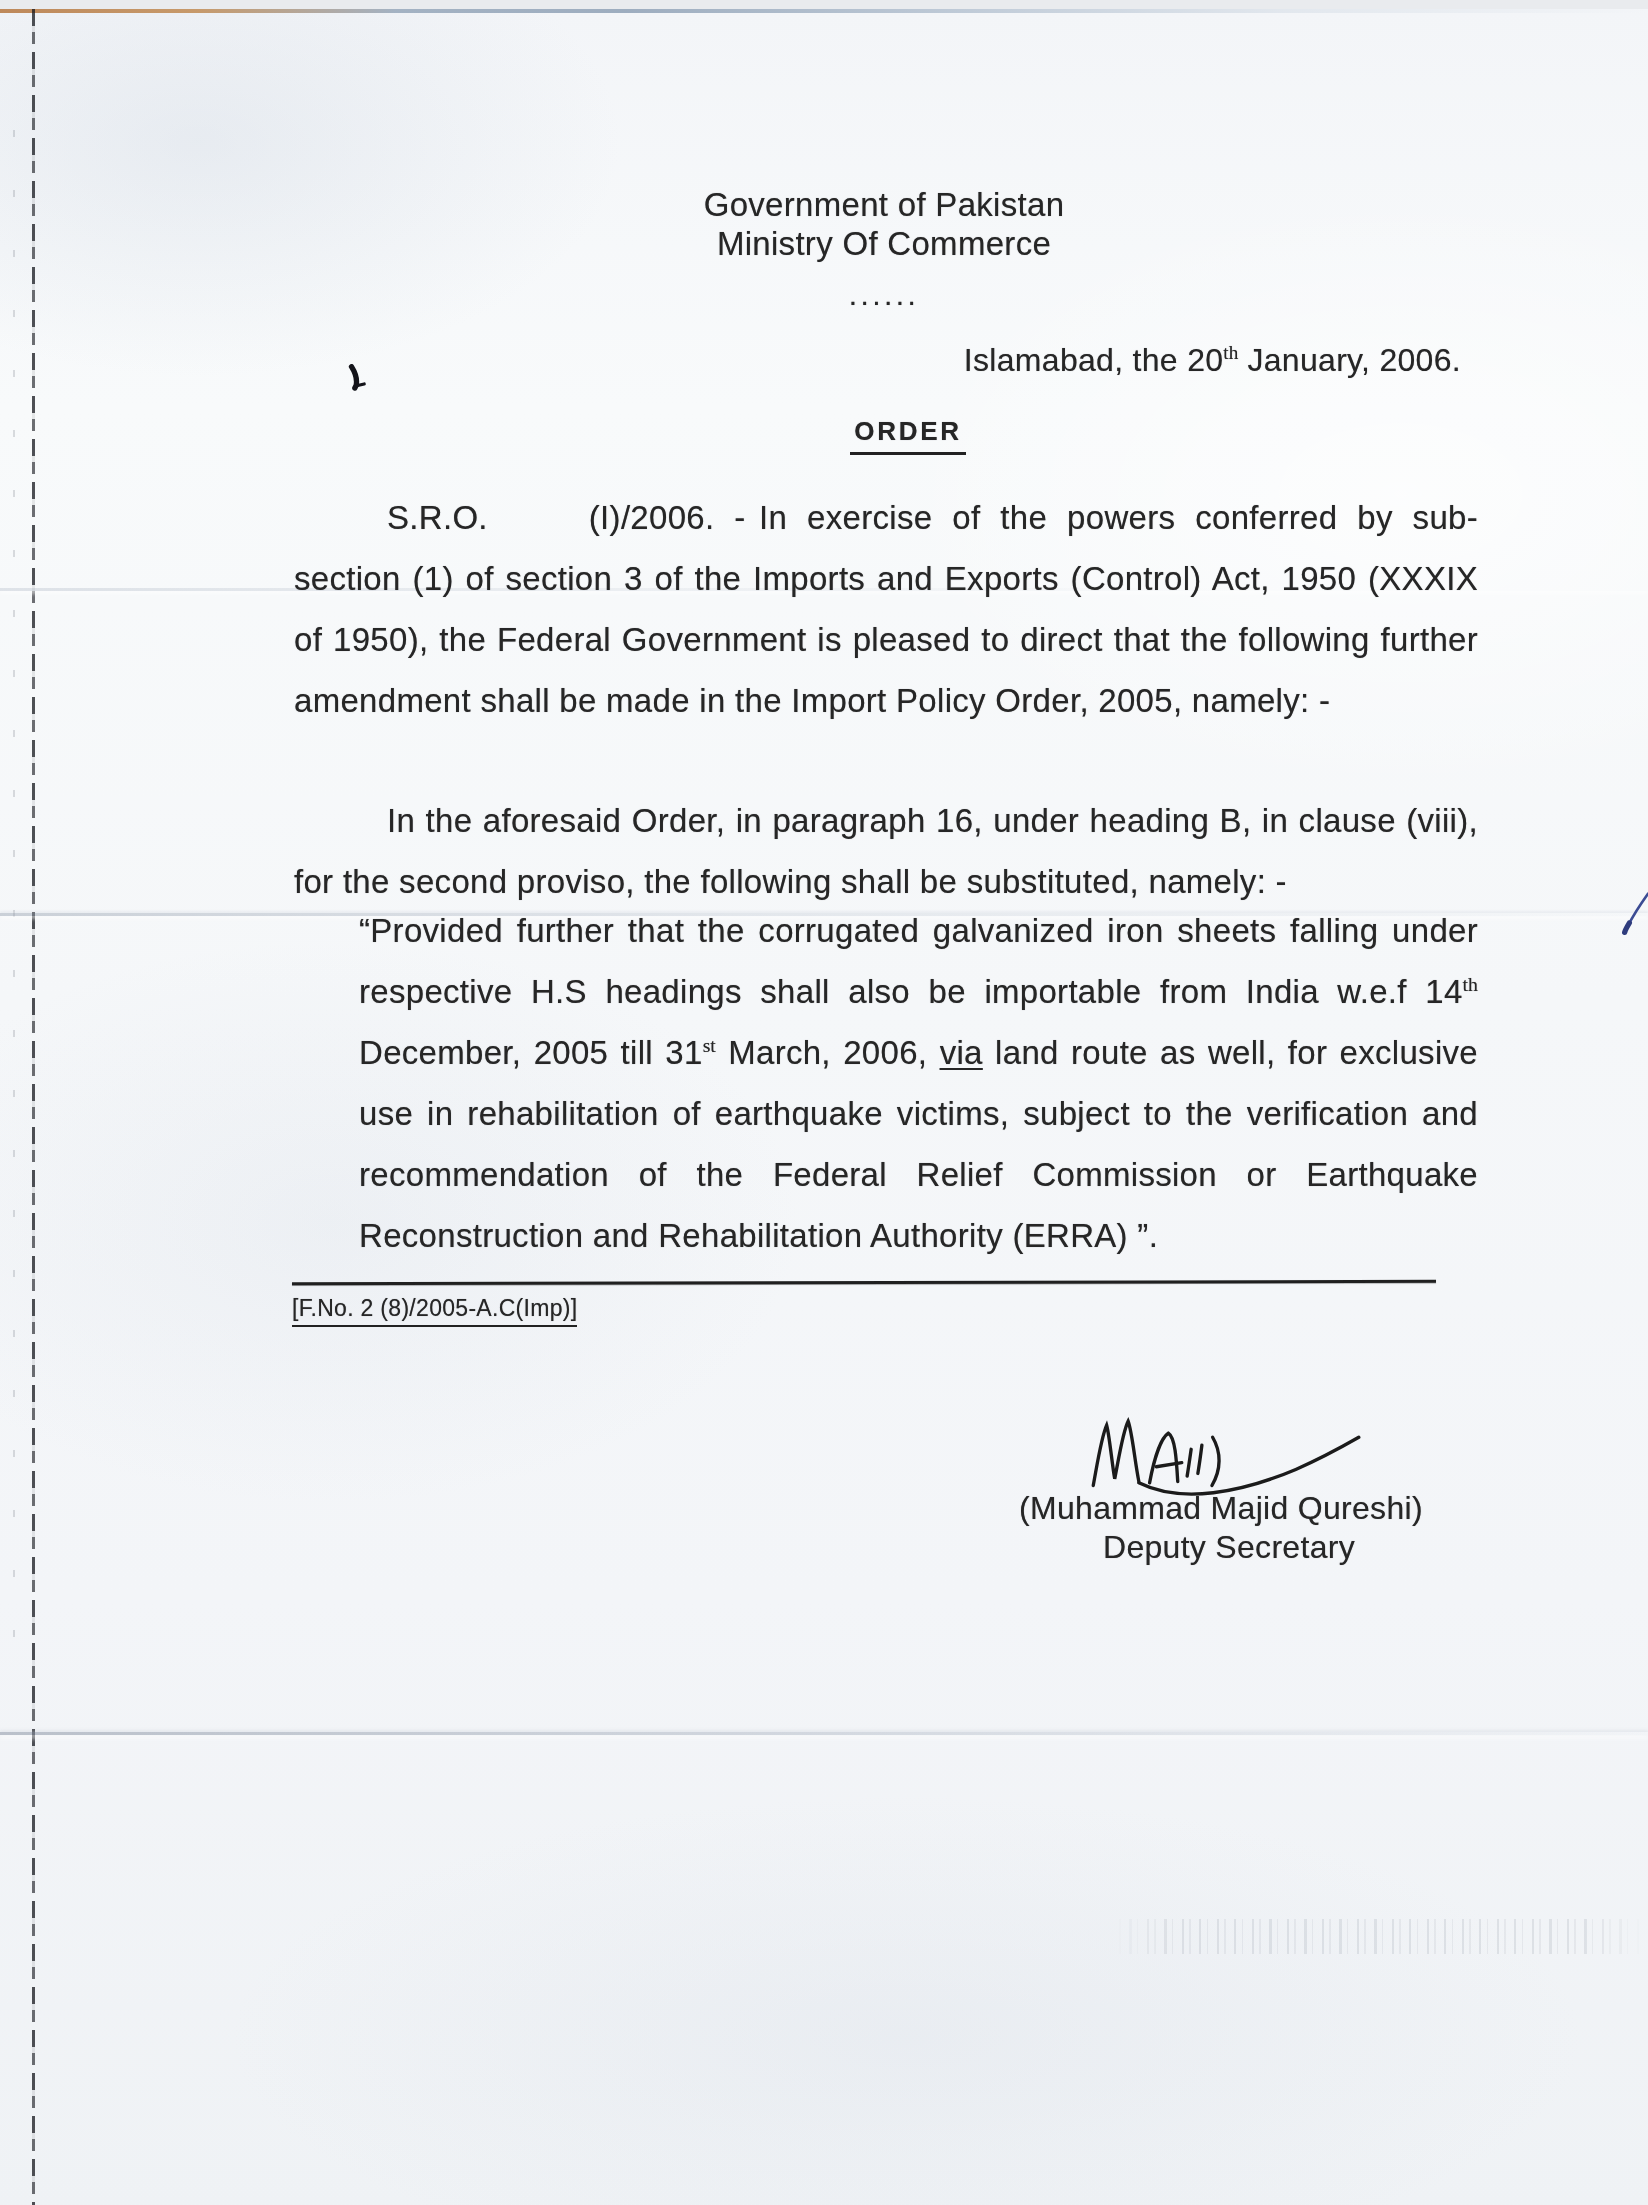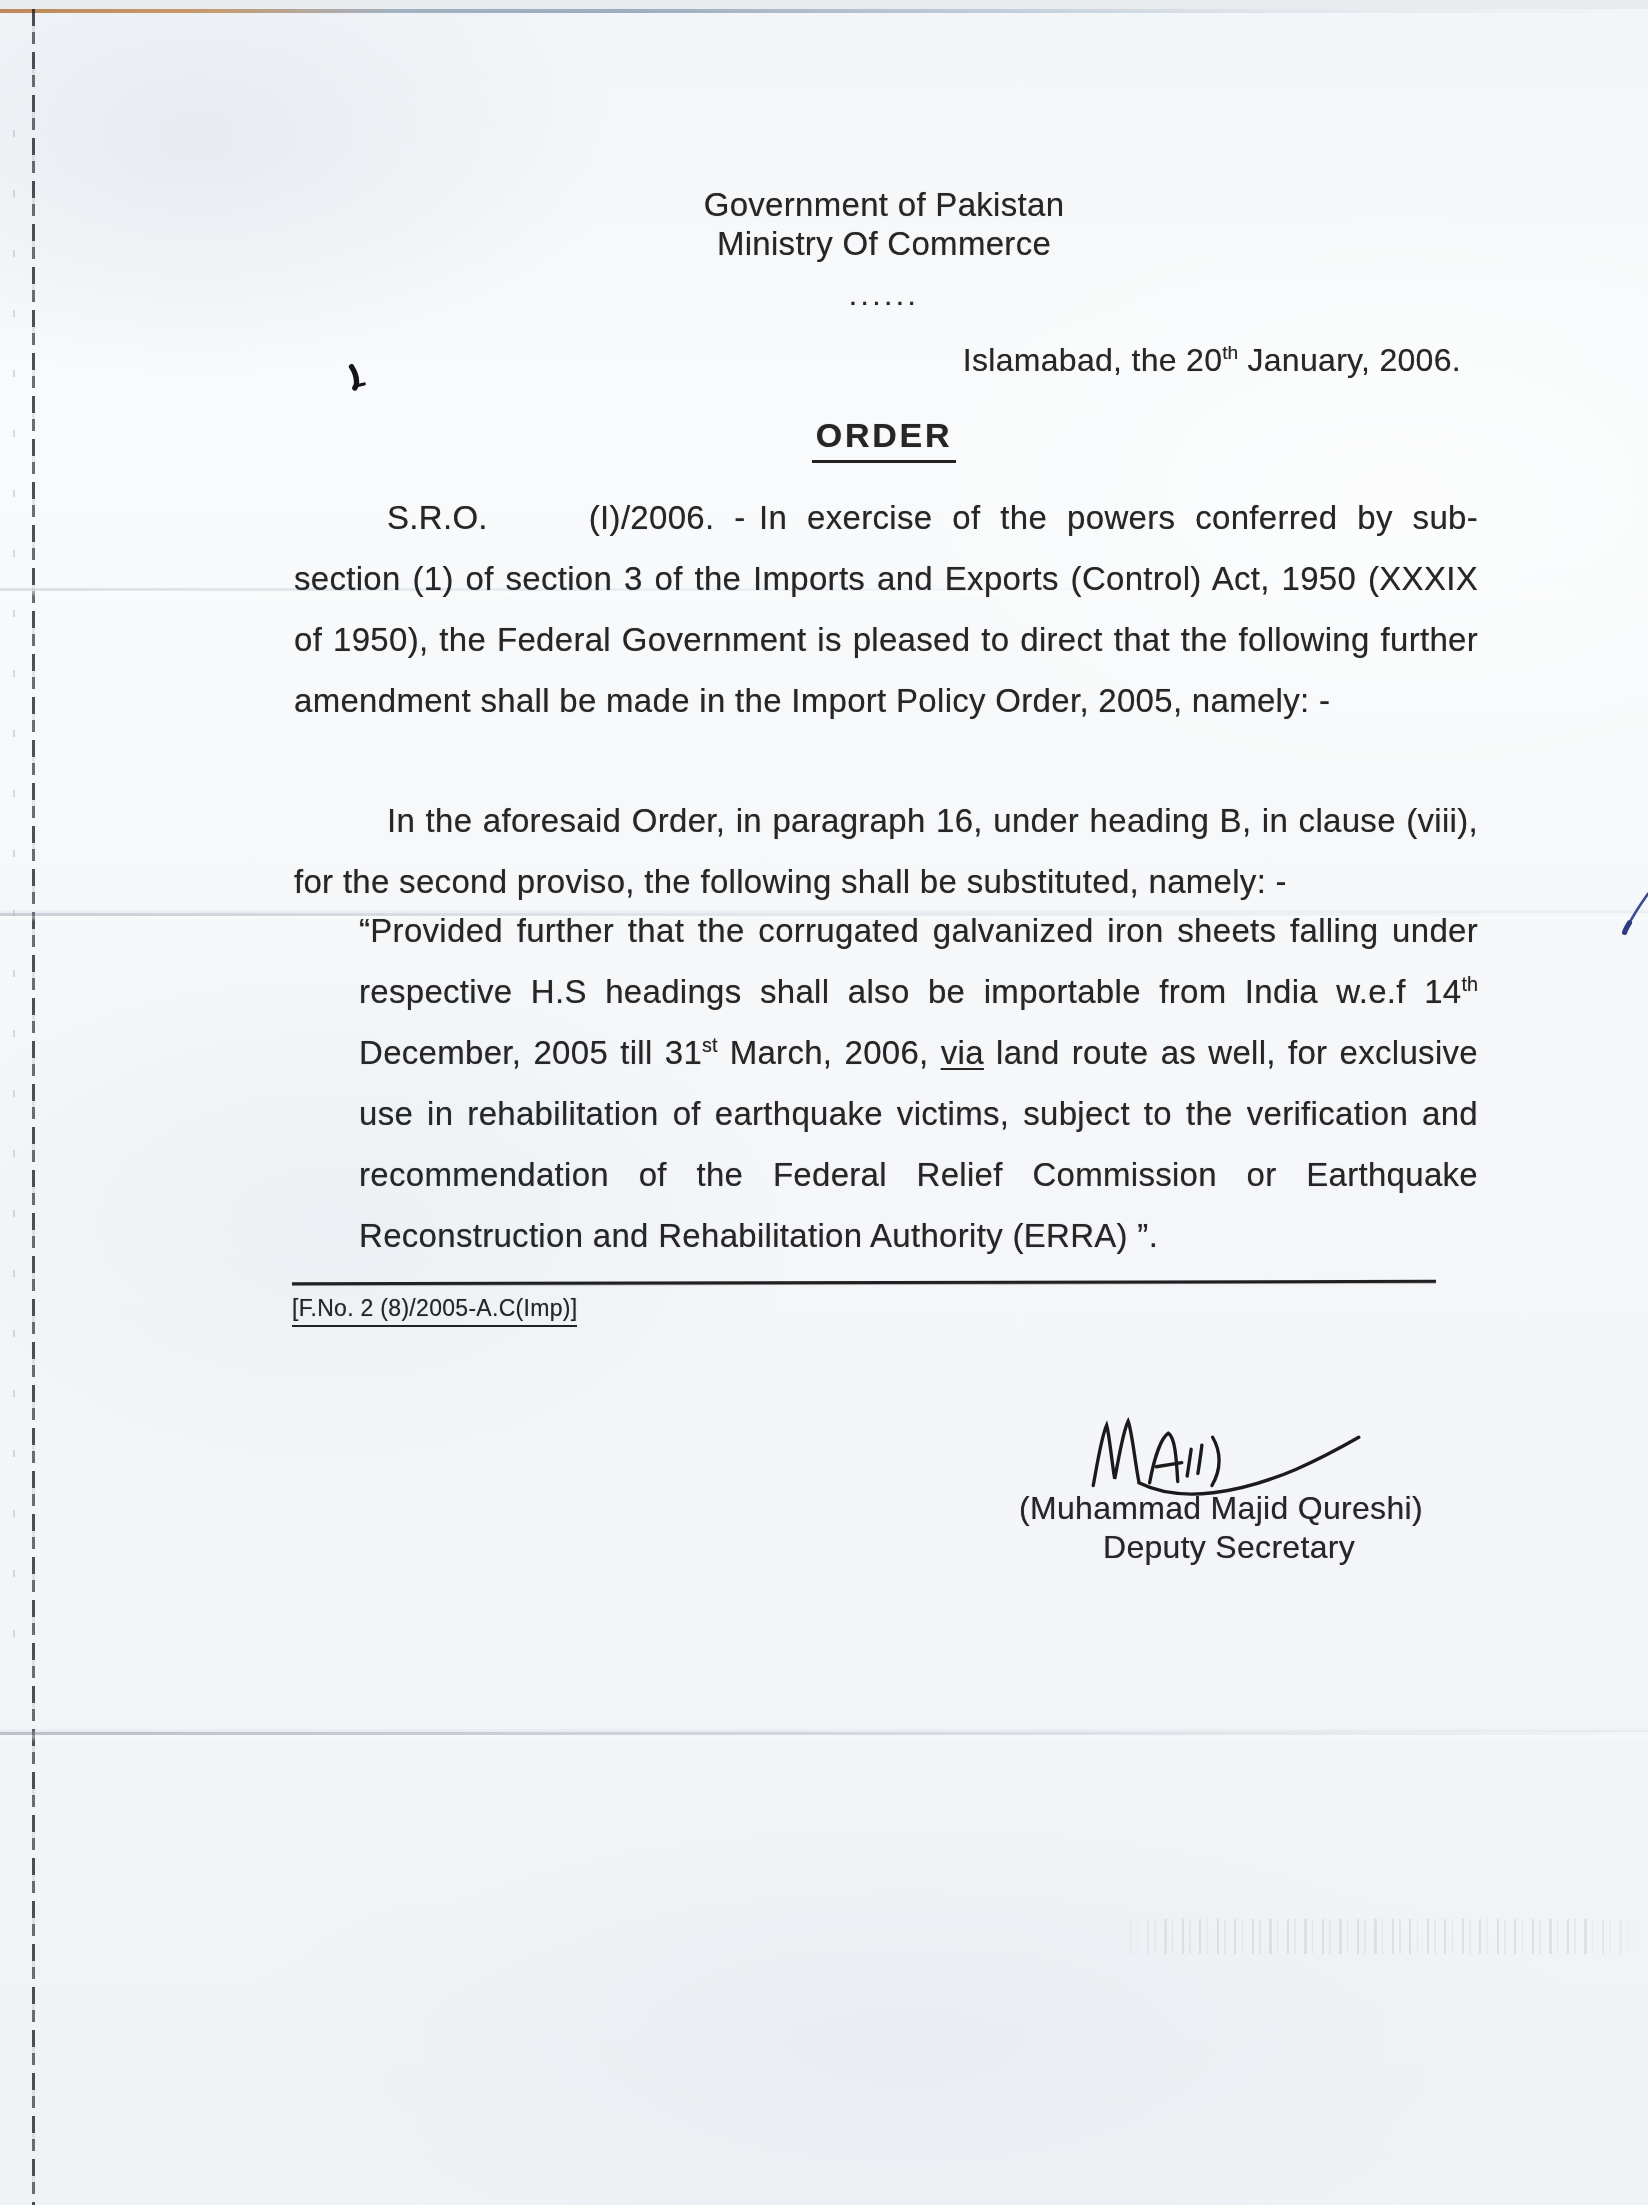--- a/index.html
+++ b/index.html
@@ -70,29 +70,29 @@
     filter:blur(0.7px);
     opacity:.75;
     -webkit-mask-image:linear-gradient(90deg,transparent,#000 12%, #000 88%, transparent);
     mask-image:linear-gradient(90deg,transparent,#000 12%, #000 88%, transparent);
   }
   
   .txt{letter-spacing:0.3px; text-shadow:0 0 0.8px rgba(45,45,50,0.55);}
   .hdr{position:absolute;top:176px;left:602px;width:564px;text-align:center;font-size:33px;line-height:39px;}
   .hdr .dots{margin-top:17.5px;font-size:30px;letter-spacing:3.4px;line-height:27px;}
   .dateline{position:absolute;top:333px;right:187px;font-size:32px;}
-  .order{position:absolute;top:407px;left:602px;width:564px;text-align:center;font-size:34px;font-weight:bold;letter-spacing:2.7px;}
+  .order{position:absolute;top:407px;left:626px;width:564px;text-align:center;font-size:26px;font-weight:bold;letter-spacing:2.7px;}
   .order .u{display:inline-block;border-bottom:3.4px solid #222;padding:0 4px 5.4px 4px;}
   .para{position:absolute;text-align:justify;font-size:33px;line-height:61px;}
   .p1{top:478px;left:294px;width:1184px;text-indent:93px;}
   .p2{top:781px;left:294px;width:1184px;text-indent:93px;}
   .proviso{top:891px;left:359px;width:1119px;}
   .gap-big{display:inline-block;width:101px;}
   .gap-sm{display:inline-block;width:13.4px;}
-  .sup{font-size:.6em;vertical-align:super;line-height:0;letter-spacing:0;}
+  .sup{font-size:.6em;vertical-align:super;line-height:0;letter-spacing:0;font-family:Liberation Serif, serif;}
   .via-u{text-decoration:underline;text-underline-offset:4px;text-decoration-thickness:2px;}
   .rule{position:absolute;top:1272px;left:292px;width:1144px;height:2.7px;background:#202020;transform:rotate(-0.12deg);box-shadow:0 0.7px 0.7px rgba(30,30,30,0.4);}
   .fno{position:absolute;top:1286px;left:292px;font-size:23px;}
   .fno .u{display:inline-block;border-bottom:2.7px solid #222;padding-bottom:3.4px;}
   .sig-svg{position:absolute;left:1074px;top:1388px;width:296px;height:114px;}
   .sig-name{position:absolute;top:1481px;left:978px;width:486px;text-align:center;font-size:32px;}
   .sig-title{position:absolute;top:1520px;left:986px;width:486px;text-align:center;font-size:32px;}
 </style>
 </head>
 <body>

